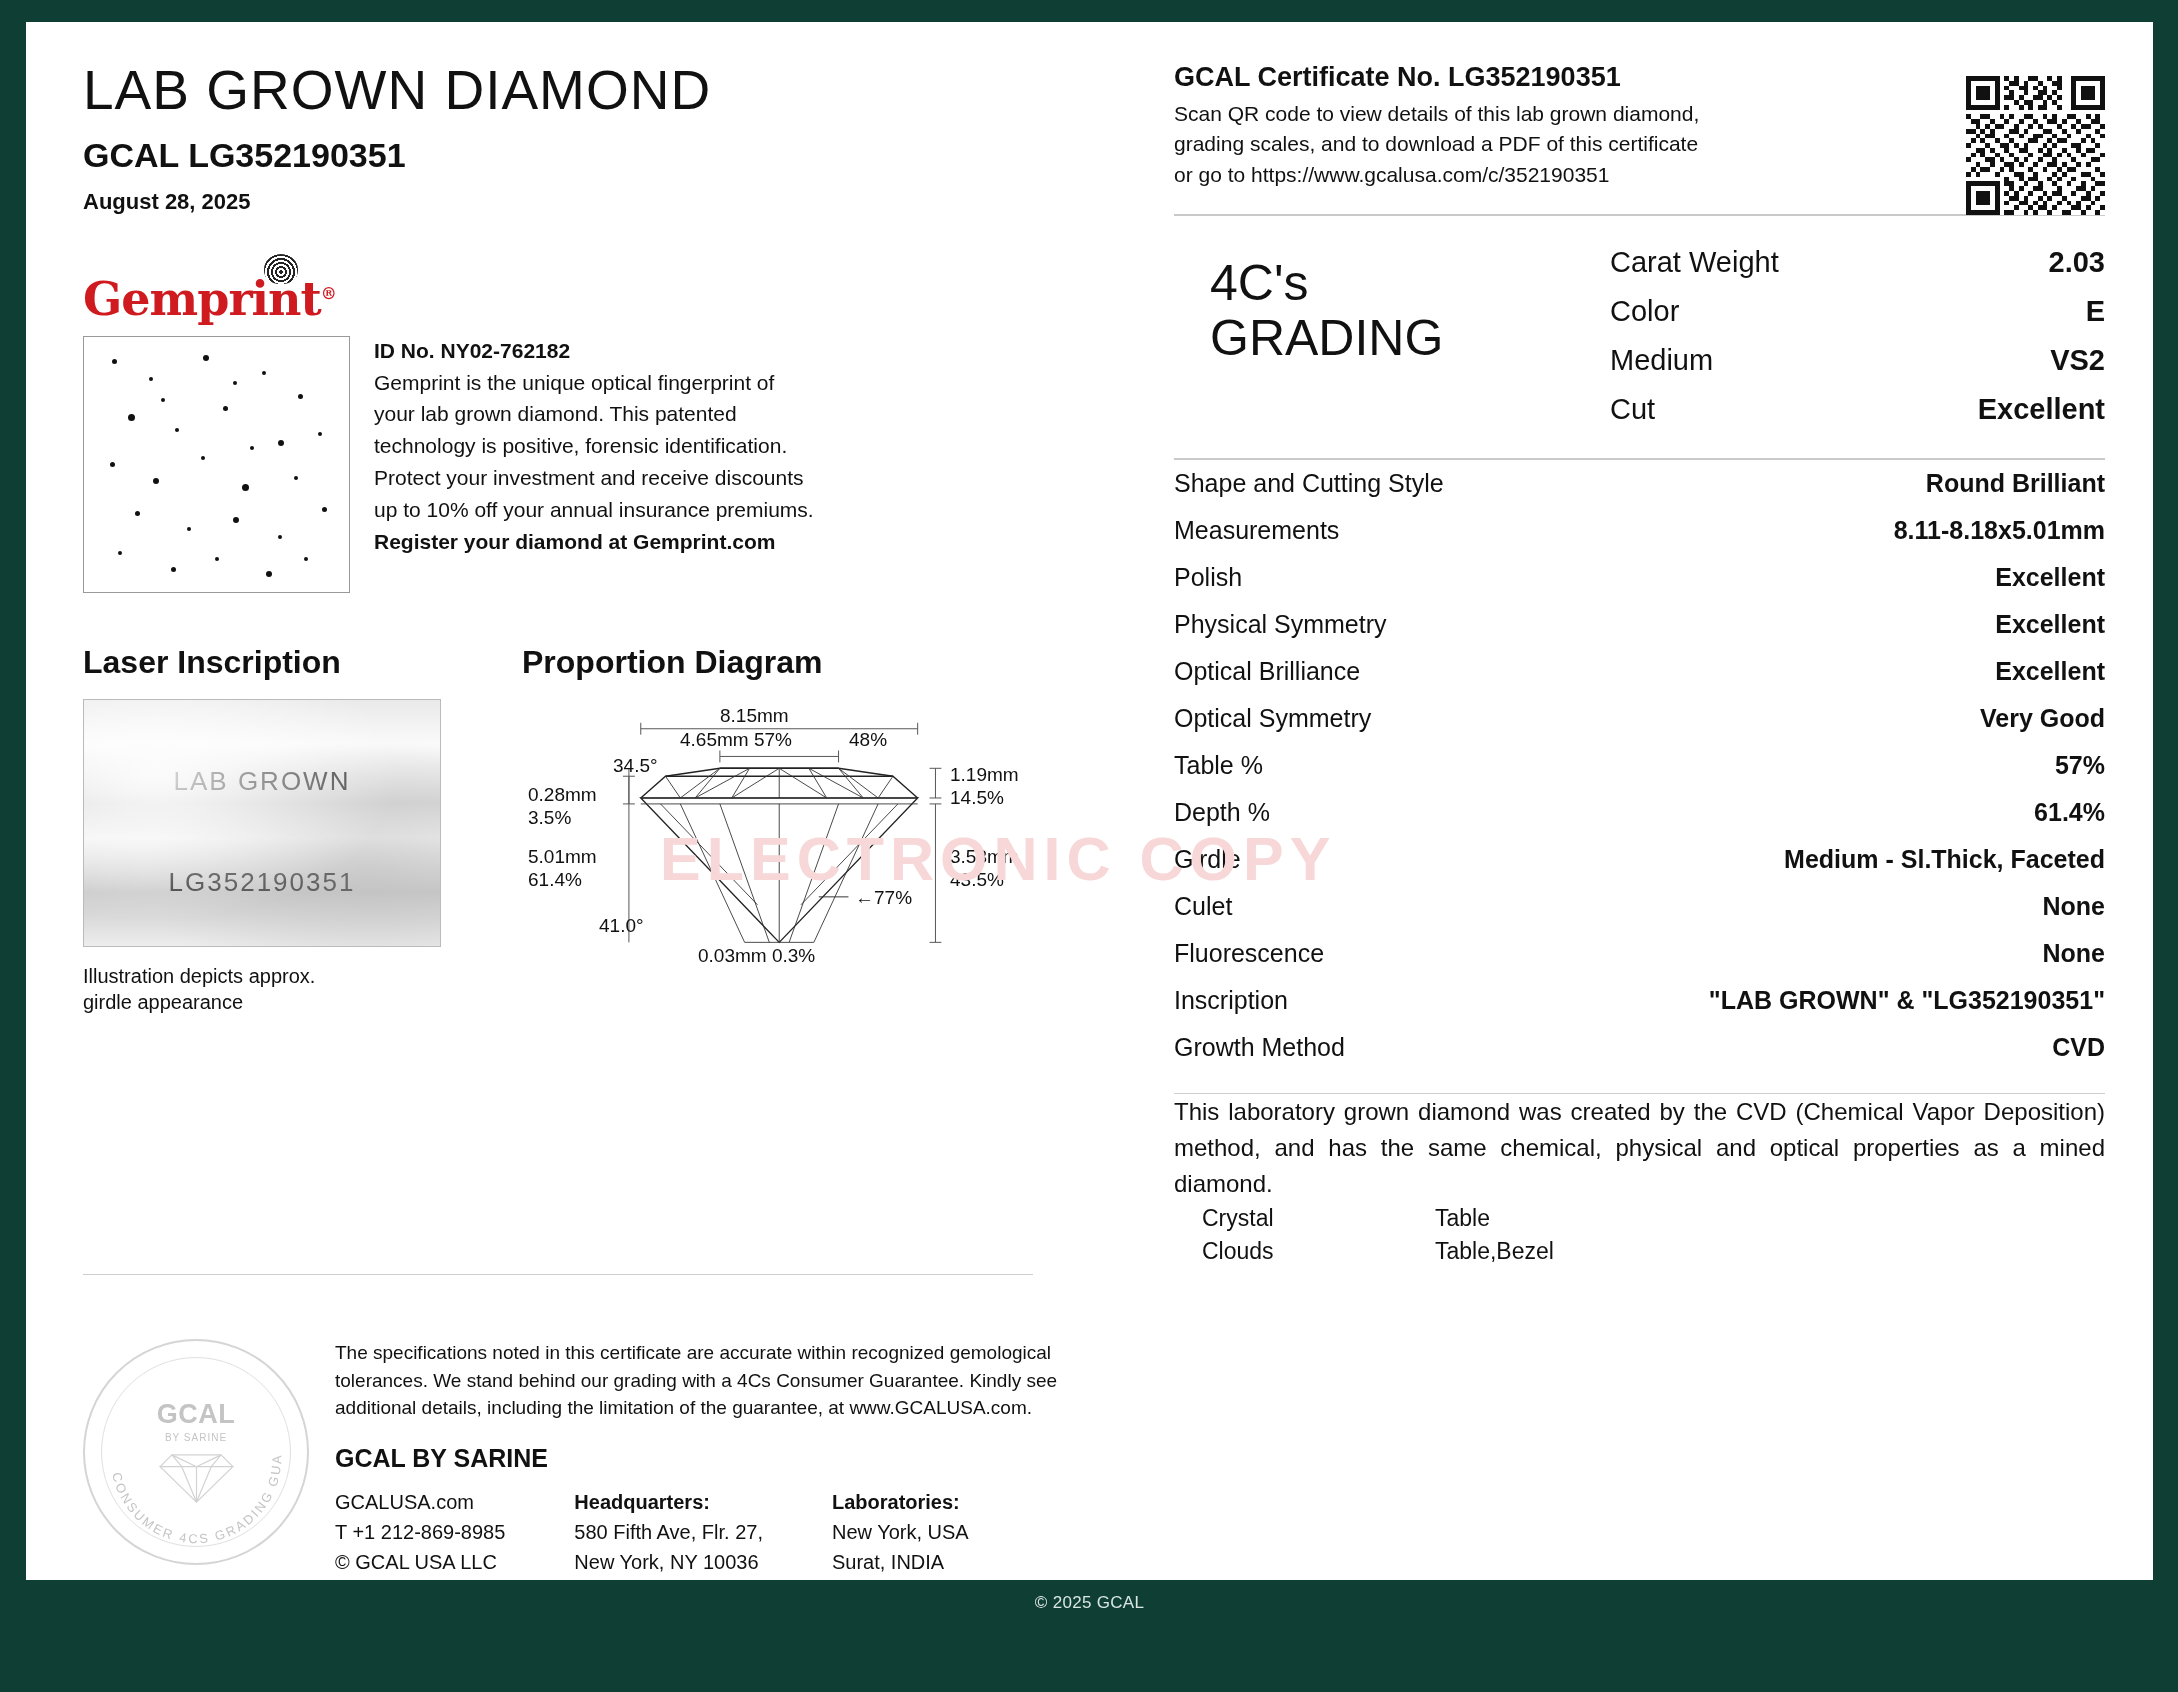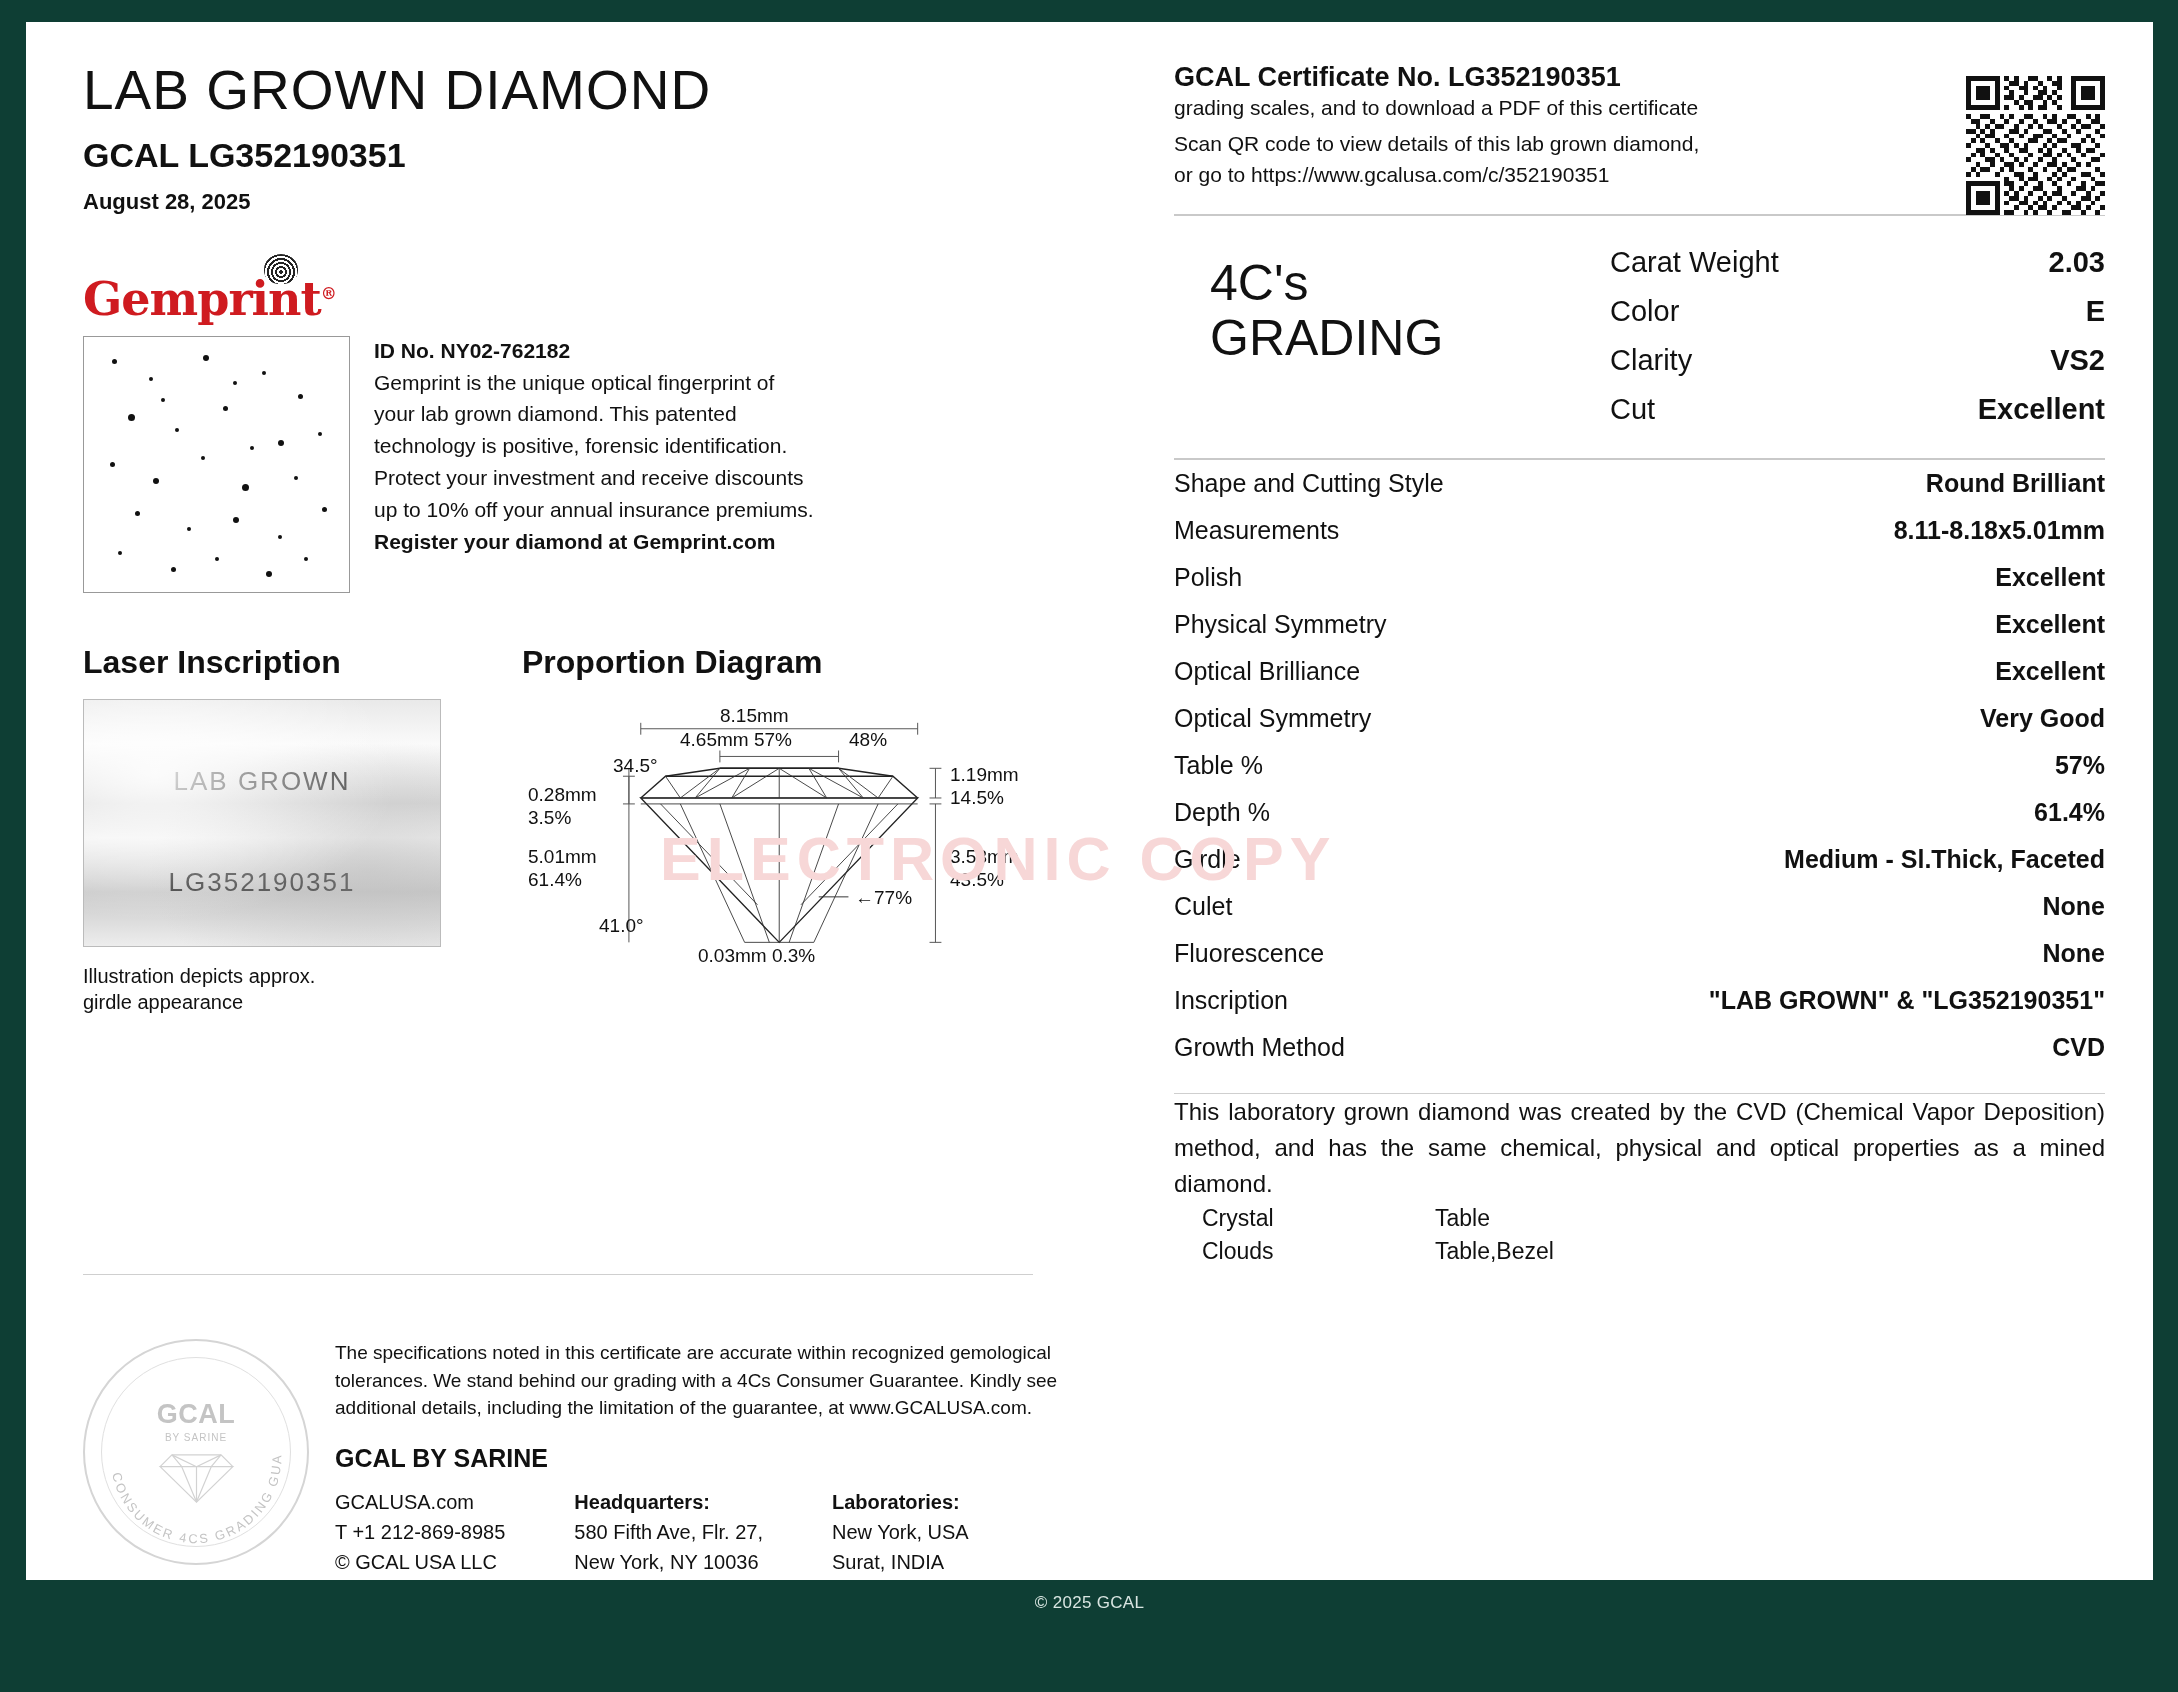--- a/index.html
+++ b/index.html
@@ -489,22 +489,22 @@
             <div class="lbl">Laboratories:</div>
             <div>New York, USA</div>
             <div>Surat, INDIA</div>
           </div>
         </div>
       </div>
     </div>
 
     <div class="right">
       <div class="cert-no">GCAL Certificate No. LG352190351</div>
+      <div class="cert-sub">Scan QR code to view details of this lab grown diamond,</div>
       <div class="cert-sub" style="margin-top:0">grading scales, and to download a PDF of this certificate</div>
-      <div class="cert-sub">Scan QR code to view details of this lab grown diamond,</div>
       <div class="cert-sub" style="margin-top:0">or go to https://www.gcalusa.com/c/352190351</div>
 
       <svg class="qr" viewBox="0 0 29 29" shape-rendering="crispEdges">
         <rect width="29" height="29" fill="#fff"></rect>
         <g fill="#111">
           <rect x="0" y="0" width="7" height="1"></rect>
             <rect x="0" y="6" width="7" height="1"></rect>
           <rect x="0" y="0" width="1" height="7"></rect>
             <rect x="6" y="0" width="1" height="7"></rect>
           <rect x="2" y="2" width="3" height="3"></rect>
@@ -740,21 +740,21 @@
         <div class="fourc-rows">
           <div class="fourc-row">
             <span class="l">Carat Weight</span>
             <span class="v">2.03</span>
           </div>
           <div class="fourc-row">
             <span class="l">Color</span>
             <span class="v">E</span>
           </div>
           <div class="fourc-row">
-            <span class="l">Clarity</span>
+            <span class="l">Medium</span>
             <span class="v">VS2</span>
           </div>
           <div class="fourc-row">
             <span class="l">Cut</span>
             <span class="v">Excellent</span>
           </div>
         </div>
       </div>
 
       <div class="hr"></div>

